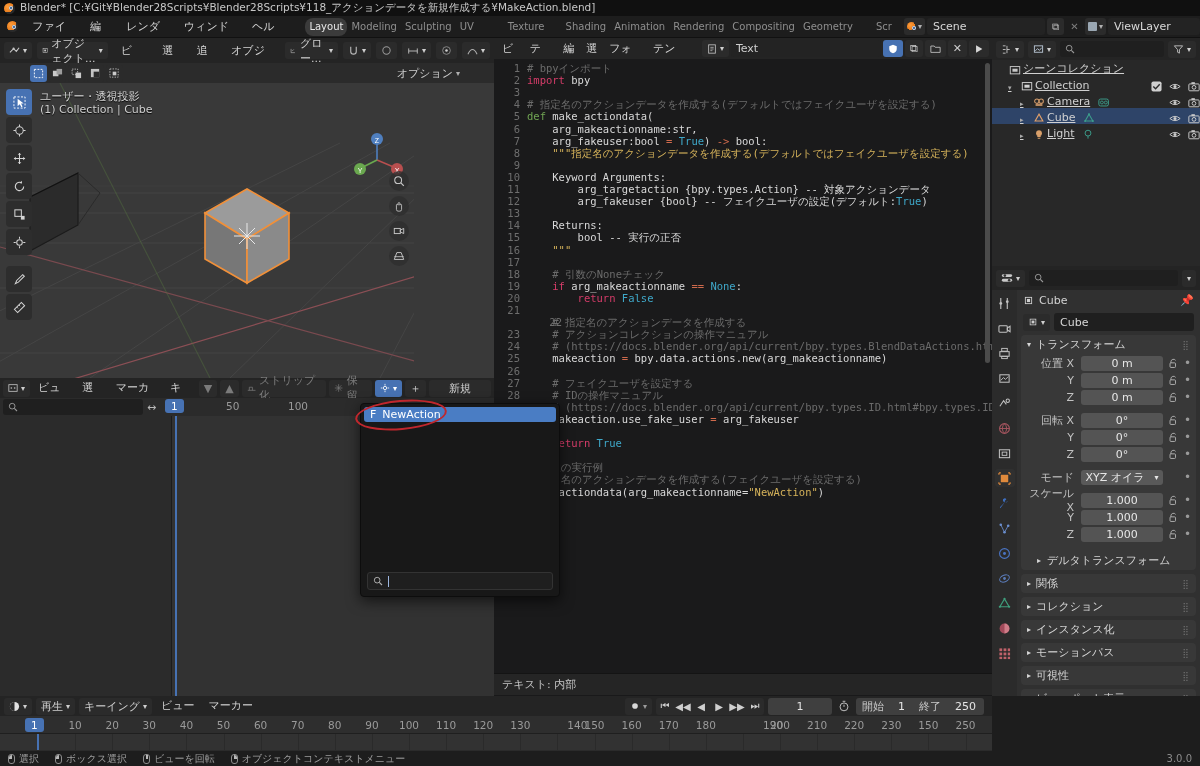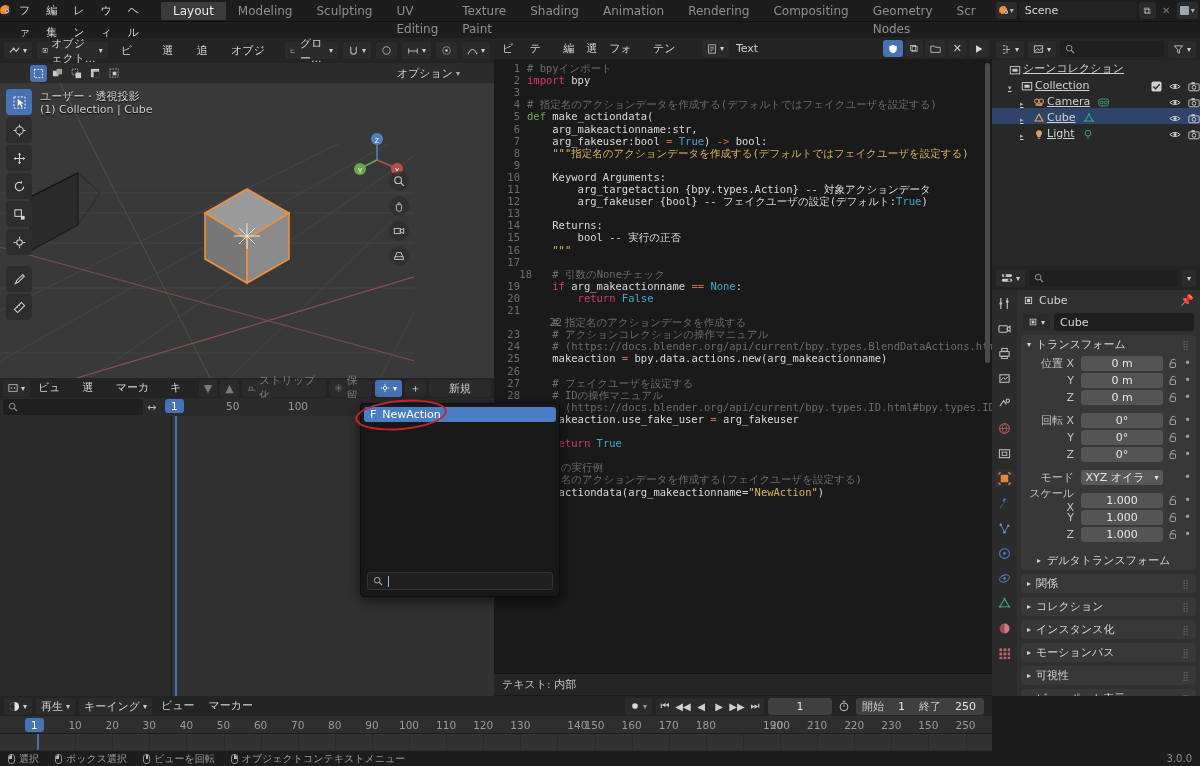--- a/index.html
+++ b/index.html
@@ -24,21 +24,21 @@
     border-radius:50%;background:#1a4a8a;box-shadow:0 0 0 1px #dcdcdc inset;}
 
   
   .topbar{
     height:22px;background:#1d1d1d;display:flex;align-items:center;
     border-bottom:1px solid #111; position:relative;
   }
   .tb-logo{ width:26px;display:flex;justify-content:center;align-items:center;}
   .menu-item{ padding:0 8px;height:22px;line-height:22px;font-size:11px;color:#d4d4d4;cursor:default;}
   .ws-tabs{ display:flex;align-items:center;margin-left:14px;height:22px;}
-  .ws-tab{ padding:0 12px;height:18px;line-height:18px;font-size:12px;color:#8e8e8e;border-radius:1px;}
+  .ws-tab{ padding:0 4px;height:18px;line-height:18px;font-size:10px;color:#8e8e8e;border-radius:8px;}
   .ws-tab.active{ background:#3b3b3b;color:#e8e8e8;}
   .scene-block{ display:flex;align-items:center;gap:2px;margin-left:8px;}
   .id-select{ display:flex;align-items:center;height:17px;background:#2b2b2b;border-radius:3px;padding:0 3px;gap:2px;}
   .id-field{ display:flex;align-items:center;height:17px;background:#232323;border-radius:3px;
     min-width:118px;padding:0 6px;font-size:11px;color:#d8d8d8;}
   .icon-btn{ width:17px;height:17px;display:flex;align-items:center;justify-content:center;
     background:#2b2b2b;border-radius:3px;color:#bdbdbd;font-size:10px;}
   .icon-btn.flat{background:transparent;color:#7e7e7e;}
 
   
@@ -164,20 +164,24 @@
   .mouseicon.m:before{content:"";position:absolute;left:2px;top:0;width:2px;height:4px;background:#b9b9b9;}
   .statusbar .right{margin-left:auto;color:#8b8b8b;}
   .si{display:flex;align-items:center;}
   svg{display:block;}
 </style>
 </head>
 <body>
 
 <div class="app">
 
+  <div class="titlebar">
+    <span class="blender-logo"></span>
+    <span>Blender* [C:¥Git¥Blender28Scripts¥Blender28Scripts¥118_アクションデータを新規作成する¥MakeAction.blend]</span>
+  </div>
 
   <div class="topbar">
     <div class="tb-logo">
       <span class="blender-logo"></span>
     </div>
     <div class="menu-item">ファイル</div>
     <div class="menu-item">編集</div>
     <div class="menu-item">レンダー</div>
     <div class="menu-item">ウィンドウ</div>
     <div class="menu-item">ヘルプ</div>
@@ -569,21 +573,21 @@
           <div class="ln" style="top: 148.2px;">13</div>
           <div class="cd" style="top: 148.2px;"></div>
           <div class="ln" style="top: 160.3px;">14</div>
           <div class="cd" style="top: 160.3px;">    Returns:</div>
           <div class="ln" style="top: 172.4px;">15</div>
           <div class="cd" style="top: 172.4px;">        bool -- 実行の正否</div>
           <div class="ln" style="top: 184.5px;">16</div>
           <div class="cd" style="top: 184.5px;"><span class="str">    """</span></div>
           <div class="ln" style="top: 196.6px;">17</div>
           <div class="cd" style="top: 196.6px;"></div>
-          <div class="ln" style="top: 208.7px; margin-left: 12px;">18</div>
+          <div class="ln" style="top: 208.7px;">18</div>
           <div class="cd" style="top: 208.7px;"><span class="cm">    # 引数のNoneチェック</span></div>
           <div class="ln" style="top: 220.8px;">19</div>
           <div class="cd" style="top: 220.8px;">    <span class="k">if</span> arg_makeactionname <span class="op">==</span> <span class="bi">None</span>:</div>
           <div class="ln" style="top: 232.9px;">20</div>
           <div class="cd" style="top: 232.9px;">        <span class="k">return</span> <span class="bi">False</span></div>
           <div class="ln" style="top: 245px;">21</div>
           <div class="cd" style="top: 245px;"></div>
           <div class="ln" style="top: 257.1px; margin-left: 42px;">22</div>
           <div class="cd" style="top: 257.1px;"><span class="cm">    # 指定名のアクションデータを作成する</span></div>
           <div class="ln" style="top: 269.2px;">23</div>

